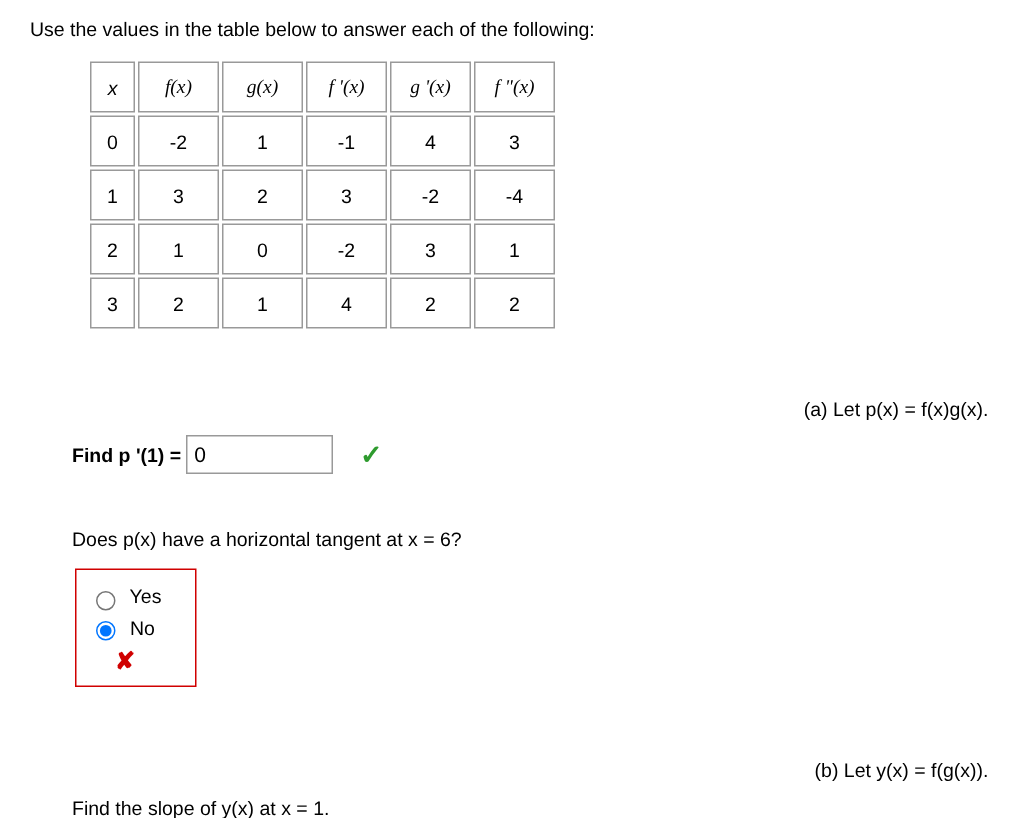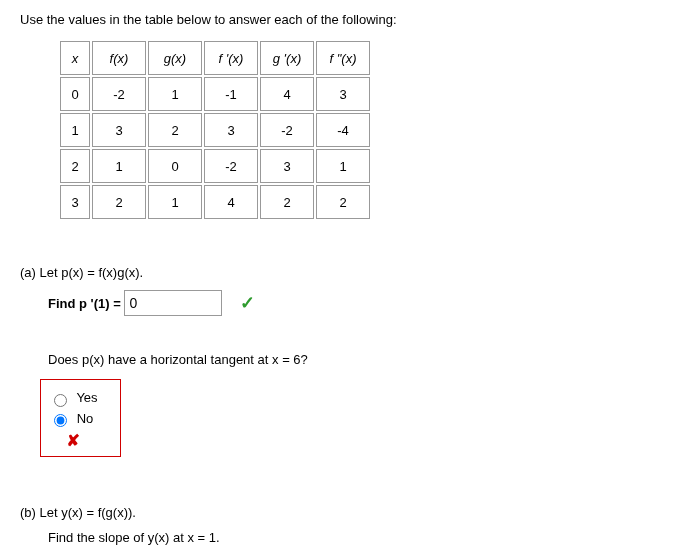--- a/index.html
+++ b/index.html
@@ -26,22 +26,22 @@
     font-weight: normal;
     height: 30px;
     vertical-align: middle;
     font-size: 13px;
     background: #fff;
   }
   table.data th {
     font-style: italic;
   }
   table.data .col-x { width: 26px; }
-  table.data .col-fn { width: 50px; }
-  .qlabel { margin-bottom: 10px; }
+  table.data .col-fn { width: 50px; font-family: Liberation Serif, serif; }
+  .qlabel { margin-bottom: 10px; text-align: right; }
   .subline { margin-left: 28px; margin-bottom: 12px; }
   .inline { display: inline-block; vertical-align: middle; font-weight: bold; }
   input.answer-box {
     border: 1px solid #999;
     height: 22px;
     width: 88px;
     font-size: 14px;
     padding: 1px 4px;
     text-align: left;
     vertical-align: middle;
@@ -55,21 +55,21 @@
   }
   .x-icon {
     color: #d00000;
     font-size: 16px;
     font-weight: bold;
   }
   .radio-group {
     border: 1px solid #d00000;
     display: inline-block;
     padding: 6px 22px 6px 8px;
-    margin-left: 20px;
+    margin-left: 30px;
   }
   .radio-row { margin: 4px 0; font-size: 13px;}
   .radio-row input { vertical-align: middle; margin-right: 6px;}
   .x-row { text-align: center; margin-top: 4px;}
   .section-gap { height: 24px; }
 </style>
 </head>
 <body>
 
 

